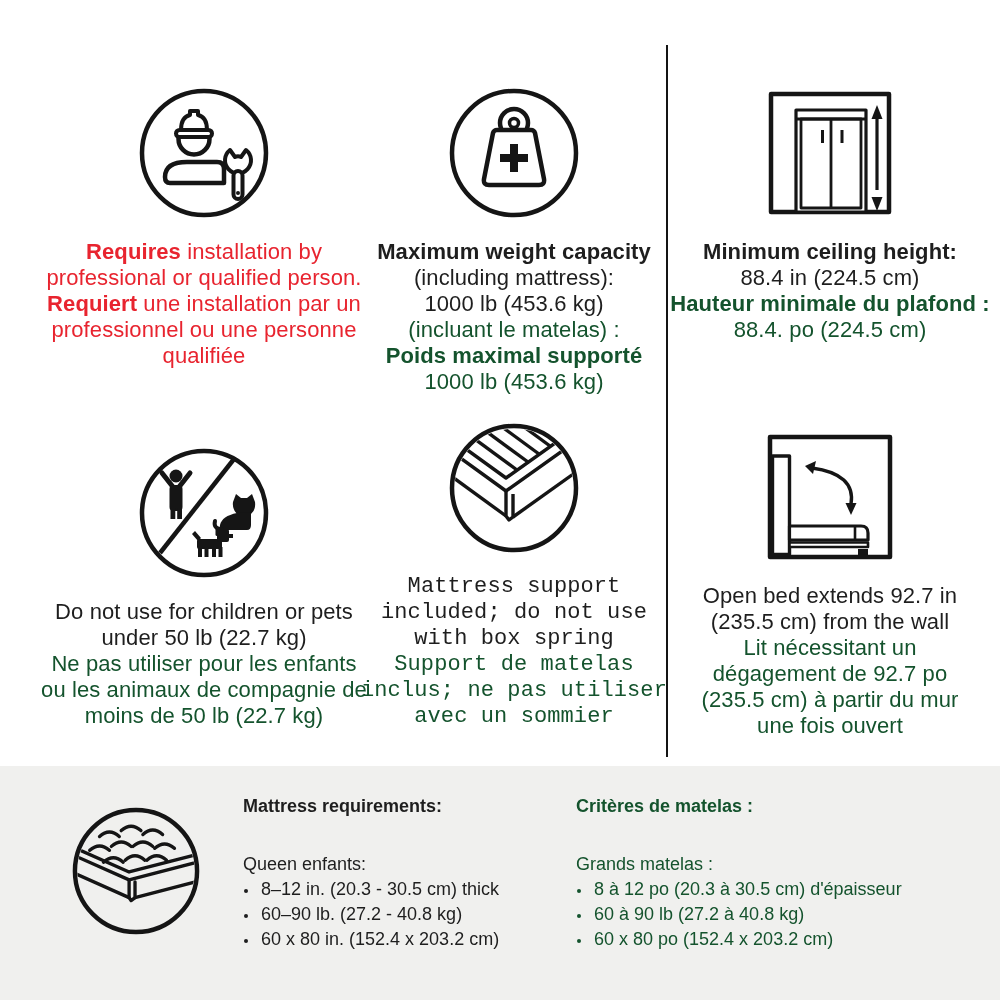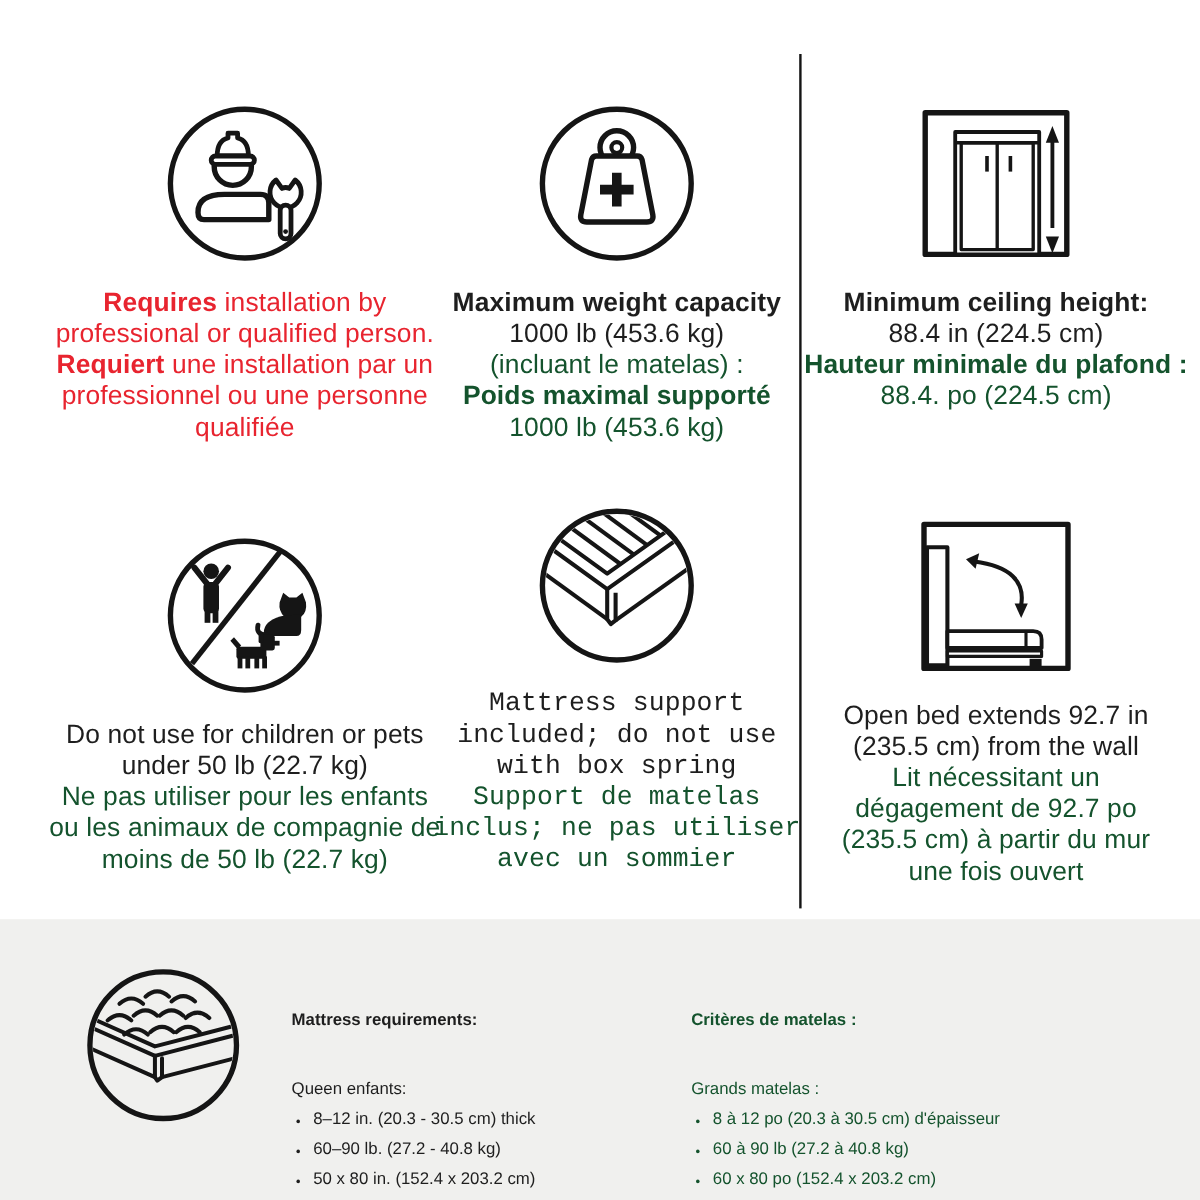--- a/index.html
+++ b/index.html
@@ -8,21 +8,21 @@
   .divider{position:absolute;left:666px;top:45px;width:2px;height:712px;background:#141414;}
   .cell{position:absolute;text-align:center;}
   .cell .iconbox{display:flex;justify-content:center;align-items:center;height:134px;}
   .cell .txt{margin-top:19px;font-size:22px;line-height:26px;letter-spacing:0.1px;}
   .red{color:#e8242f;}
   .gray{color:#14532d;}
   .bold{font-weight:bold;}
   b{font-weight:bold;}
   .band{position:absolute;left:0;top:766px;width:1000px;height:234px;background:#f0f0ee;}
   .band .iconbox{position:absolute;left:70px;top:39px;width:132px;height:132px;}
-  .req-col{position:absolute;top:27px;font-size:14px;line-height:26px;margin-top:43px;}
+  .req-col{position:absolute;top:27px;font-size:18px;line-height:26px;}
   .req-col.en{left:243px;}
   .req-col.fr{left:576px;}
   .req-title{font-weight:bold;}
   .req-sub{margin-top:33px;line-height:25px;}
   .req-col ul{margin:0;padding-left:16px;list-style:disc;}
   .req-col li{line-height:25px;padding-left:2px;}
   .req-col li::marker{font-size:0.72em;}
   svg{display:block;}
 </style>
 </head>
@@ -56,20 +56,21 @@
       <svg width="134" height="134" viewBox="0 0 134 134" fill="none" stroke="#151515" stroke-width="4.5" stroke-linejoin="round">
         <circle cx="67" cy="67" r="62"></circle>
         <circle cx="67" cy="37" r="14" fill="#fff"></circle>
         <path d="M50,44 L84,44 Q87,44 88,47 L97,93 Q98,99 92,99 L42,99 Q36,99 37,93 L46,47 Q47,44 50,44 Z" fill="#fff"></path>
         <circle cx="67" cy="37" r="4.5" fill="#fff" stroke-width="3.5"></circle>
         <path d="M63,58 h8 v10 h10 v8 h-10 v10 h-8 v-10 h-10 v-8 h10 z" fill="#151515" stroke="none"></path>
       </svg>
     </div>
     <div class="txt">
       <div class="bold">Maximum weight capacity</div>
+      <div>(including mattress):</div>
       <div>1000 lb (453.6 kg)</div>
       <div class="gray">(incluant le matelas) :</div>
       <div class="gray bold">Poids maximal supporté</div>
       <div class="gray">1000 lb (453.6 kg)</div>
     </div>
   </div>
 
   <div class="cell" style="left:665px;top:86px;width:330px;">
     <div class="iconbox">
       <svg width="134" height="134" viewBox="0 0 134 134" fill="none" stroke="#151515" stroke-width="4.5" stroke-linejoin="round">
@@ -201,21 +202,21 @@
         <circle cx="67" cy="67" r="62"></circle>
       </svg>
     </div>
 
     <div class="req-col en">
       <div class="req-title">Mattress requirements:</div>
       <div class="req-sub">Queen enfants:</div>
       <ul>
         <li>8–12 in. (20.3 - 30.5 cm) thick</li>
         <li>60–90 lb. (27.2 - 40.8 kg)</li>
-        <li>50 x 80 in. (152.4 x 203.2 cm)</li>
+        <li>60 x 80 in. (152.4 x 203.2 cm)</li>
       </ul>
     </div>
 
     <div class="req-col fr gray">
       <div class="req-title">Critères de matelas :</div>
       <div class="req-sub">Grands matelas :</div>
       <ul>
         <li>8 à 12 po (20.3 à 30.5 cm) d'épaisseur</li>
         <li>60 à 90 lb (27.2 à 40.8 kg)</li>
         <li>60 x 80 po (152.4 x 203.2 cm)</li>

